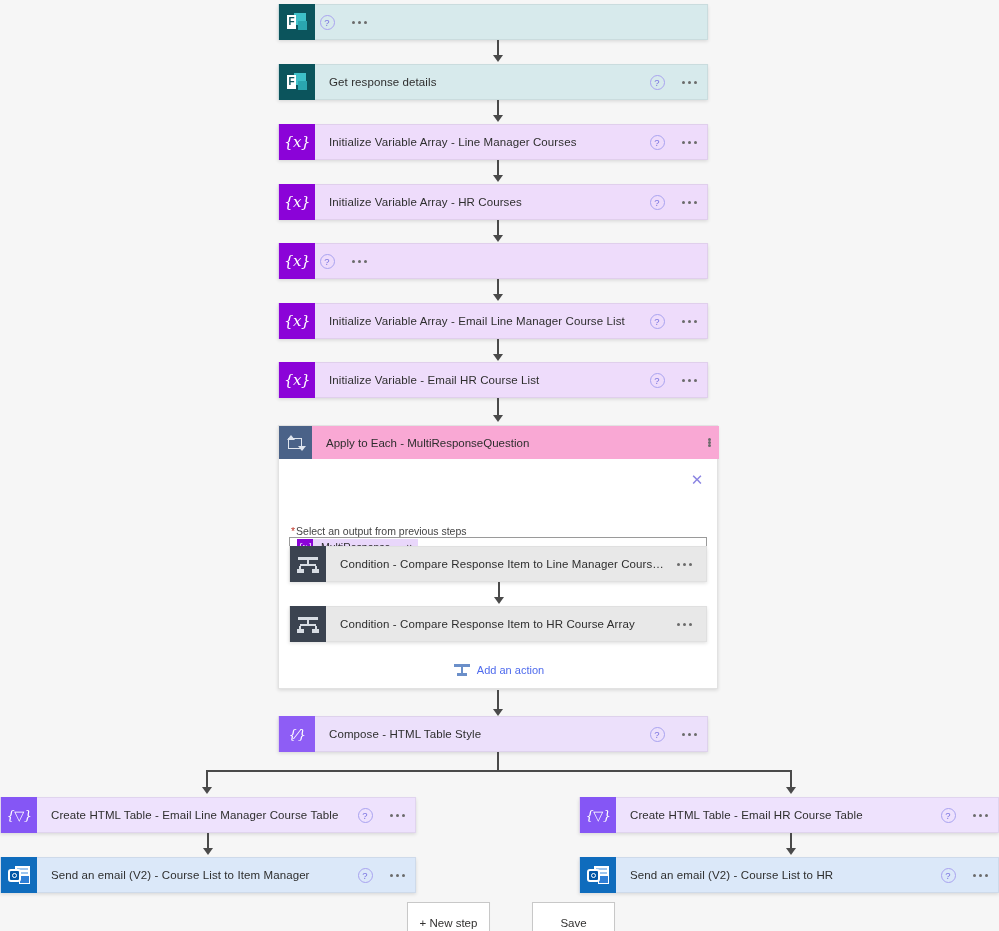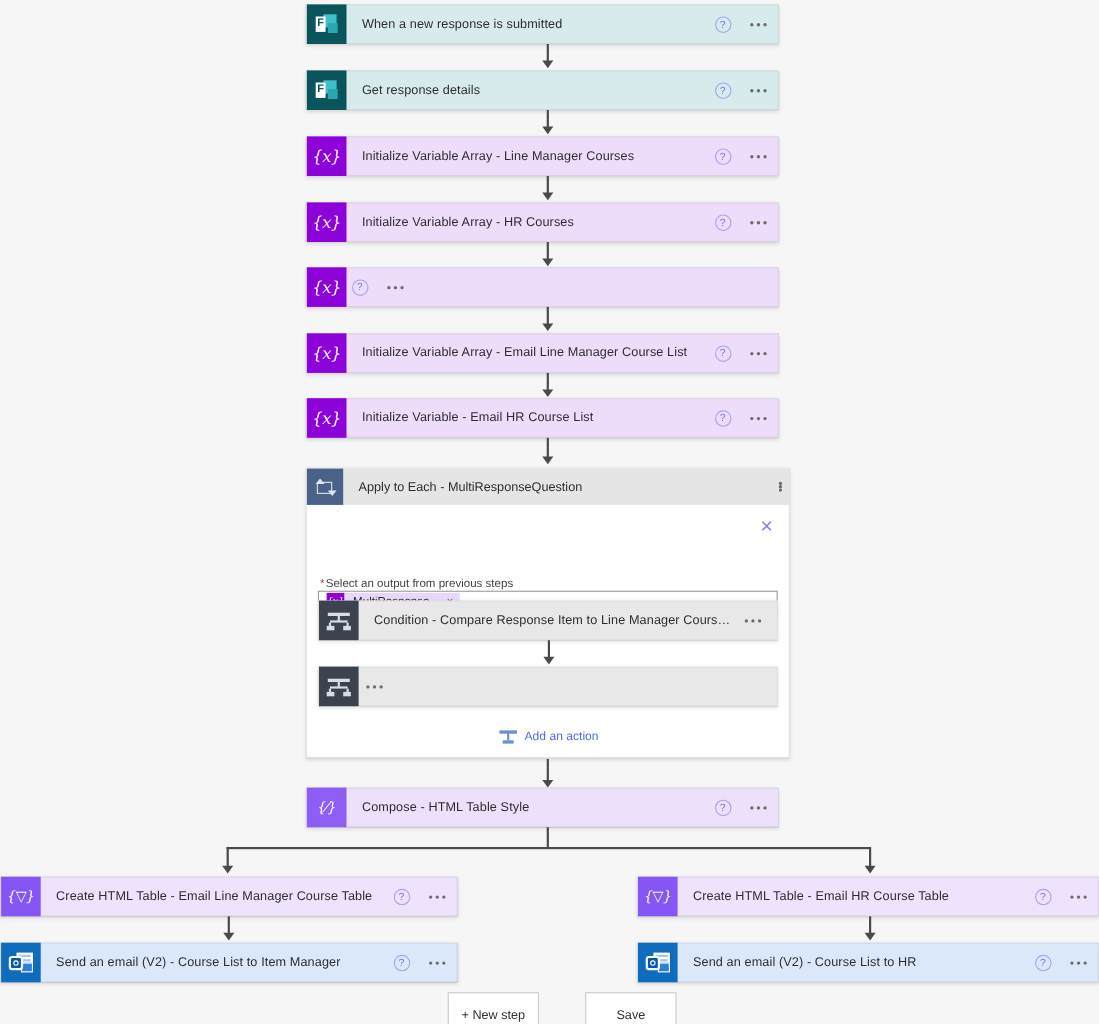--- a/index.html
+++ b/index.html
@@ -146,21 +146,21 @@
   #loop-container {
     position: absolute;
     left: 278px; top: 425px;
     width: 440px; height: 264px;
     background: #ffffff;
     border: 1px solid #e2e2e2;
     box-shadow: 0 0.3px 0.9px rgba(0,0,0,0.10), 0 1.6px 3.6px rgba(0,0,0,0.12);
   }
   #loop-header {
     position:absolute; left:0; top:0; width:440px; height:33px;
-    background:#e5e5e5;
+    background:#f9a8d4;
     display:flex; align-items:center;
   }
   #loop-header .icon { width:33px; height:33px; flex:0 0 33px;
     display:flex; align-items:center; justify-content:center; }
   #loop-header .title { flex:1 1 auto; font-size:11.5px; color:#2e2e2e; padding-left:14px; }
 
   .loop-note {
     position:absolute; left:12px; top:44px; width:416px; height:22px;
     display:flex; align-items:center;
   }
@@ -238,21 +238,20 @@
 
   <div class="card c-forms" style="left:278px; top:4px; width:430px;">
     <div class="icon i-forms">
       <div class="gl-forms">
           <div class="sq1"></div>
           <div class="sq2"></div>
           <div class="sq3"></div>
         <div class="f">F</div>
         </div>
     </div>
-    <div class="title">When a new response is submitted</div>
     <div class="help">
         <div class="q">?</div>
       </div>
     <div class="ellipsis">
         <i></i>
         <i></i>
         <i></i>
       </div>
   </div>
 
@@ -442,20 +441,21 @@
         <div class="gl-cond">
             <div class="bar"></div>
             <div class="stem"></div>
             <div class="hz"></div>
           <div class="dl"></div>
             <div class="dr"></div>
             <div class="bl"></div>
             <div class="br"></div>
           </div>
       </div>
+      <div class="title">Condition - Compare Response Item to HR Course Array</div>
       <div class="ellipsis" style="margin-right:8px;">
           <i></i>
           <i></i>
           <i></i>
         </div>
     </div>
 
     <div class="add-action">
       <div class="ai">
           <div class="t"></div>

